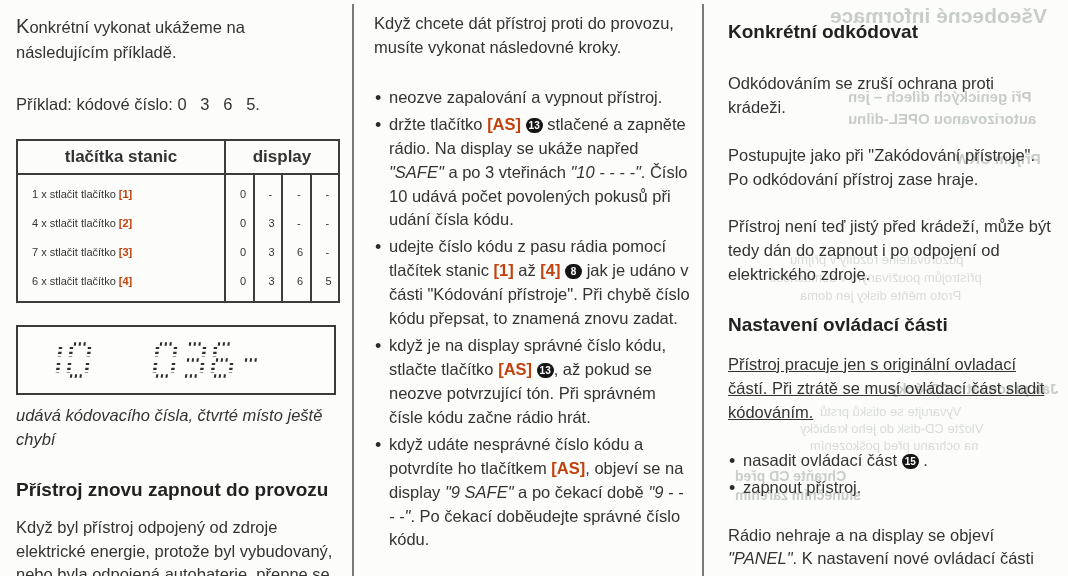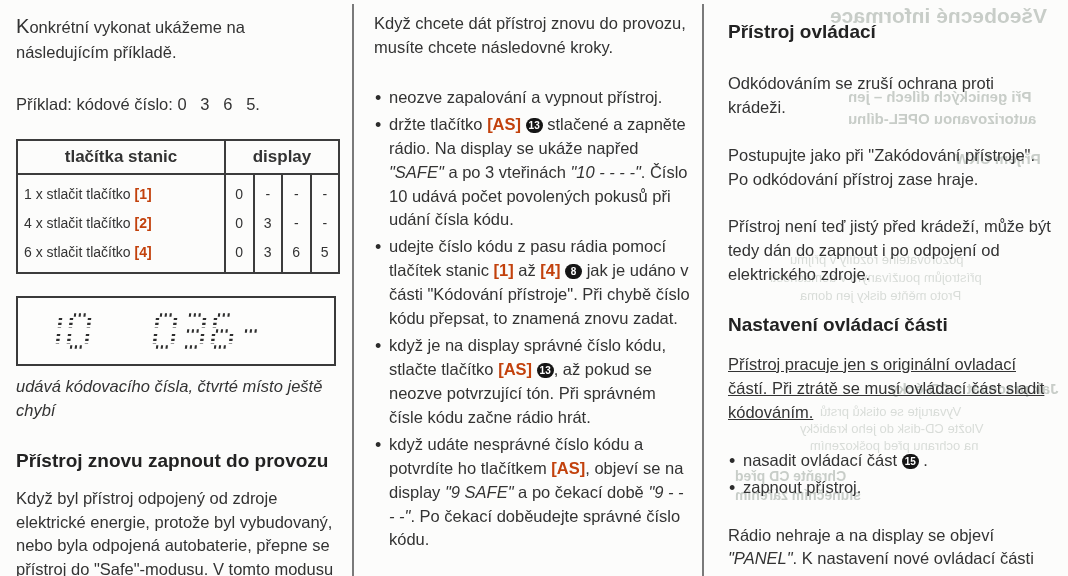--- a/index.html
+++ b/index.html
@@ -25,21 +25,21 @@
   .cap::first-letter{font-size:122%;}
   .intro{margin-top:12px;}
   .example{margin-top:28px;white-space:pre-wrap;}
 
   
   table.code{border-collapse:collapse;margin-top:22px;width:324px;table-layout:fixed;}
   table.code, table.code th, table.code td{border-color:#3c3c3c;}
   table.code{border:2px solid #3c3c3c;}
   table.code th{font-size:17px;font-weight:bold;padding:6px 4px;border-bottom:2px solid #3c3c3c;}
   th.th-label{border-right:2px solid #be185d;width:198px;}
-  table.code td{font-size:14px;padding:2px 6px;height:25px;}
+  table.code td{font-size:11px;padding:2px 14px;height:25px;}
   td.label{border-right:2px solid #3c3c3c;white-space:nowrap;}
   td.digit{border-left:2px solid #3c3c3c;text-align:center;width:29px;padding:2px 2px;}
   td.digit:nth-child(2){border-left:none;}
   table.code tbody tr:first-child td{padding-top:6px;}
   table.code tbody tr:last-child td{padding-bottom:8px;}
 
   
   .lcd{
     margin-top:22px;width:320px;height:70px;border:2px solid #3a3a3a;
     display:flex;align-items:center;padding-left:20px;box-sizing:border-box;
@@ -126,20 +126,27 @@
           <td class="digit">-</td>
         </tr>
         <tr>
           <td class="label">4 x stlačit tlačítko <b>[2]</b></td>
           <td class="digit">0</td>
           <td class="digit">3</td>
           <td class="digit">-</td>
           <td class="digit">-</td>
         </tr>
         <tr>
+          <td class="label">7 x stlačit tlačítko <b>[3]</b></td>
+          <td class="digit">0</td>
+          <td class="digit">3</td>
+          <td class="digit">6</td>
+          <td class="digit">-</td>
+        </tr>
+        <tr>
           <td class="label">6 x stlačit tlačítko <b>[4]</b></td>
           <td class="digit">0</td>
           <td class="digit">3</td>
           <td class="digit">6</td>
           <td class="digit">5</td>
         </tr>
       </tbody>
   </table>
 
   <div class="lcd">
@@ -187,32 +194,32 @@
         </svg>
       </div>
   </div>
   <p class="lcd-caption">udává kódovacího čísla, čtvrté místo ještě chybí</p>
 
   <h2 class="lead-heading">Přístroj znovu zapnout do provozu</h2>
   <p class="lead-body">Když byl přístroj odpojený od zdroje elektrické energie, protože byl vybudovaný, nebo byla odpojená autobaterie, přepne se přístroj do "Safe"-modusu. V tomto modusu přístroj nehraje.</p>
 </div>
 
 <div class="col" id="col-mid">
-  <p class="intro">Když chcete dát přístroj znovu do provozu, musíte chcete následovné kroky.</p>
+  <p class="intro">Když chcete dát přístroj proti do provozu, musíte vykonat následovné kroky.</p>
   <ul class="bullets">
       <li>neozve zapalování a vypnout přístroj.</li>
       <li>držte tlačítko <b>[AS]</b> <span class="badge">13</span> stlačené a zapněte rádio. Na display se ukáže napřed <i>"SAFE"</i> a po 3 vteřinách <i>"10 - - - -"</i>. Číslo 10 udává počet povolených pokusů při udání čísla kódu.</li>
       <li>udejte číslo kódu z pasu rádia pomocí tlačítek stanic <b>[1]</b> až <b>[4]</b> <span class="badge">8</span> jak je udáno v části "Kódování přístroje". Při chybě číslo kódu přepsat, to znamená znovu zadat.</li>
       <li>když je na display správné číslo kódu, stlačte tlačítko <b>[AS]</b> <span class="badge">13</span>, až pokud se neozve potvrzující tón. Při správném čísle kódu začne rádio hrát.</li>
       <li>když udáte nesprávné číslo kódu a potvrdíte ho tlačítkem <b>[AS]</b>, objeví se na display <i>"9 SAFE"</i> a po čekací době <i>"9 - - - -"</i>. Po čekací doběudejte správné číslo kódu.</li>
     </ul>
 </div>
 
 <div class="col" id="col-right">
-  <h2 class="h1">Přístroj ovládací</h2>
+  <h2 class="h1">Konkrétní odkódovat</h2>
   <p class="p1">Odkódováním se zruší ochrana proti krádeži.</p>
   <p class="p2">Postupujte jako při "Zakódování přístroje". Po odkódování přístroj zase hraje.</p>
   <p class="p3">Přístroj není teď jistý před krádeží, může být tedy dán do zapnout i po odpojení od elektrického zdroje.</p>
 
   <h2 class="h2b">Nastavení ovládací části</h2>
   <p class="p4">Přístroj pracuje jen s originální ovladací částí. Při ztrátě se musí ovládací část sladit kódováním.</p>
   <ul class="bullets">
       <li>nasadit ovládací část <span class="badge">15</span> .</li>
       <li>zapnout přístroj.</li>
     </ul>

